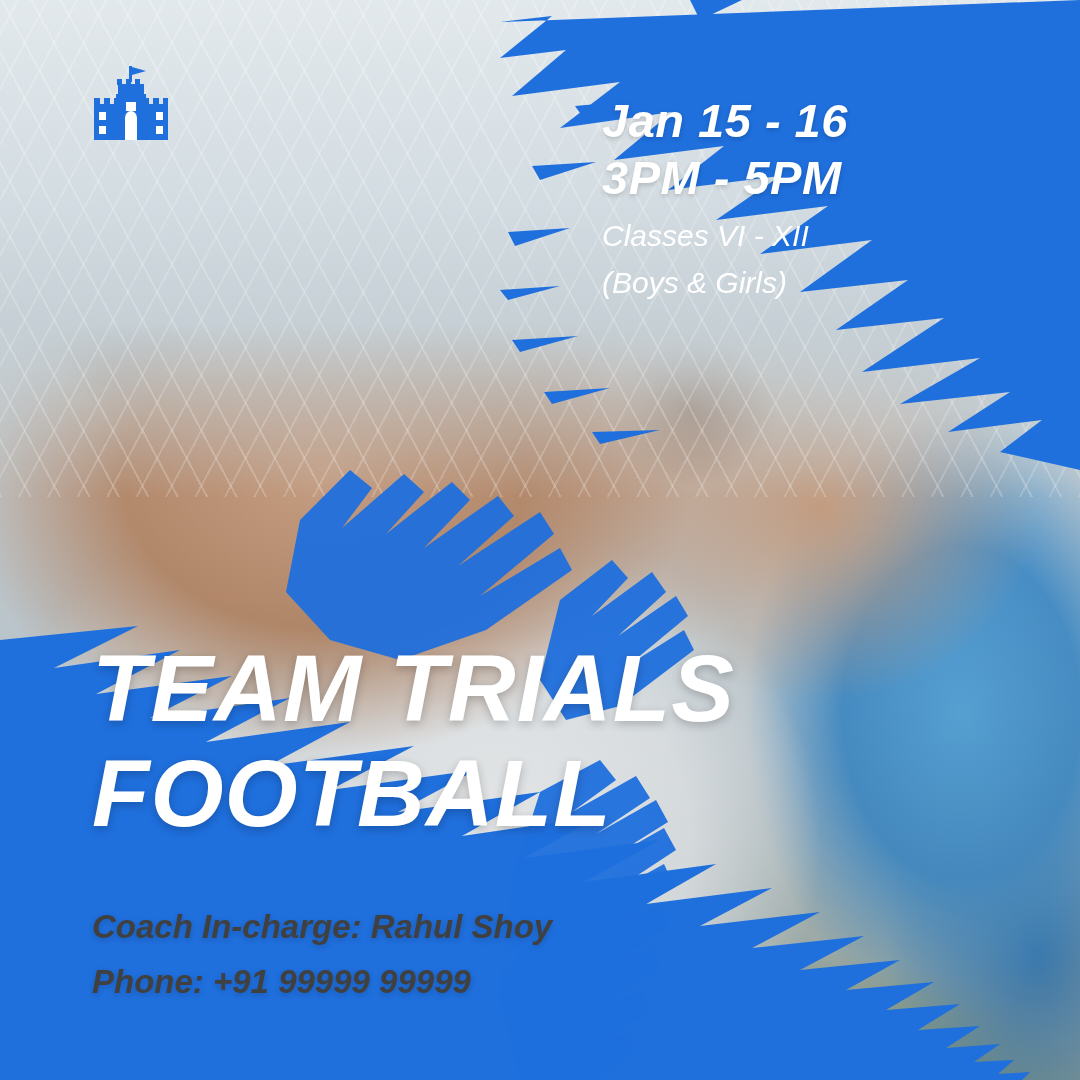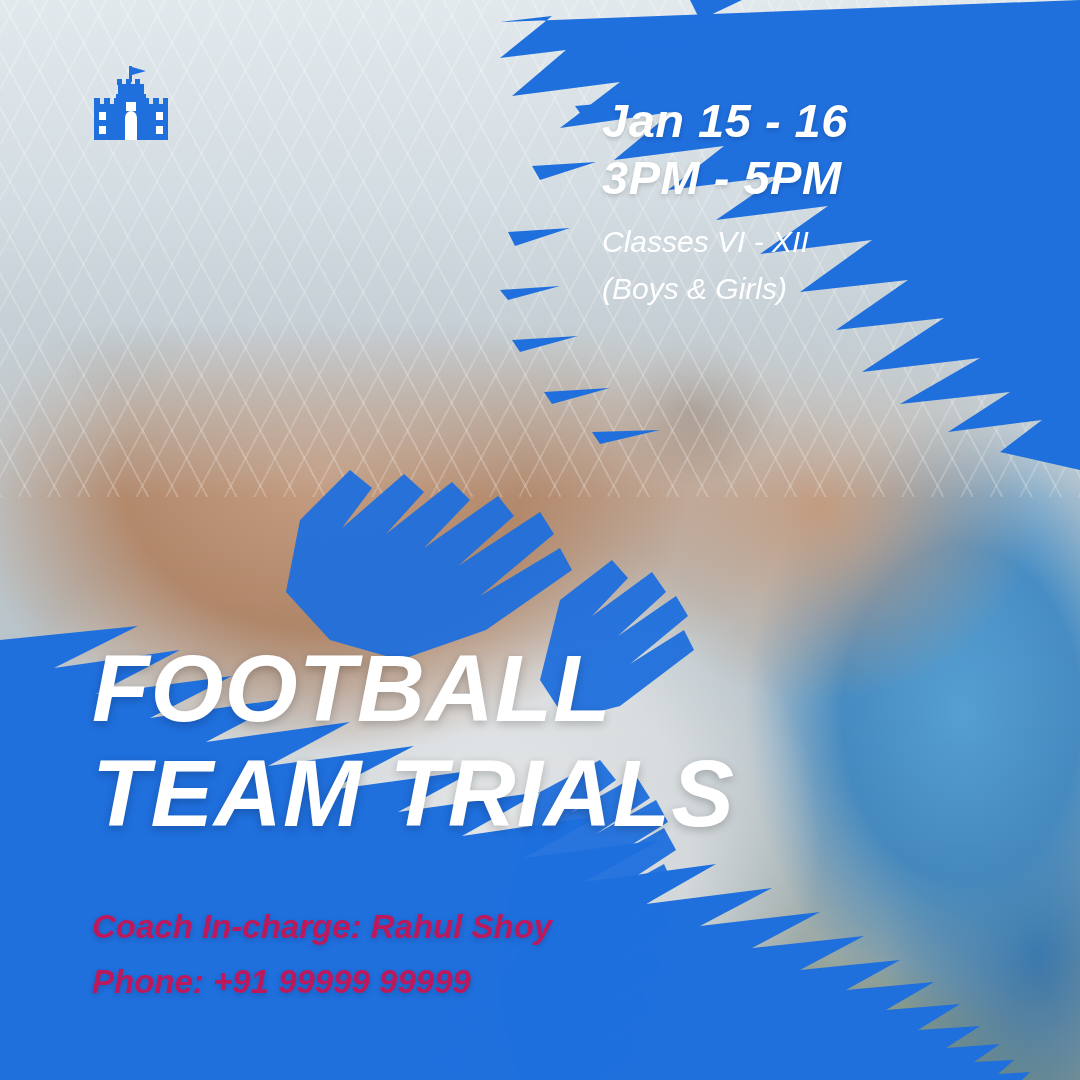--- a/index.html
+++ b/index.html
@@ -92,21 +92,21 @@
   .info-date {
     font-size: 47px;
     font-weight: bold;
     font-style: italic;
     letter-spacing: 0.5px;
     line-height: 1.22;
     margin: 0;
     text-shadow: 0 2px 5px rgba(0,0,0,0.18);
   }
   .info-sub {
-    margin-top: 14px;
+    margin-top: 8px;
     font-size: 30px;
     font-style: italic;
     font-weight: 500;
     line-height: 1.38;
   }
 
   
   .title-block {
     position: absolute;
     left: 92px;
@@ -121,21 +121,21 @@
     line-height: 1.12;
     text-shadow: 0 3px 10px rgba(0,0,0,0.22);
     white-space: nowrap;
   }
 
   
   .contact-block {
     position: absolute;
     left: 92px;
     top: 900px;
-    color: #be185d;
+    color: #404040;
   }
   .contact-line {
     font-size: 33px;
     font-style: italic;
     font-weight: bold;
     line-height: 1.66;
     text-shadow: 0 2px 6px rgba(0,0,0,0.18);
   }
 </style>
 </head>
@@ -214,22 +214,22 @@
   </svg>
 
   <div class="info-block">
     <div class="info-date">Jan 15 - 16</div>
     <div class="info-date">3PM - 5PM</div>
     <div class="info-sub">Classes VI - XII</div>
     <div class="info-sub" style="margin-top:6px">(Boys &amp; Girls)</div>
   </div>
 
   <div class="title-block">
+    <div class="title-line">TEAM TRIALS</div>
     <div class="title-line">FOOTBALL</div>
-    <div class="title-line">TEAM TRIALS</div>
   </div>
 
   <div class="contact-block">
     <div class="contact-line">Coach In-charge: Rahul Shoy</div>
     <div class="contact-line">Phone: +91 99999 99999</div>
   </div>
 
 </div>
 
 </body></html>

